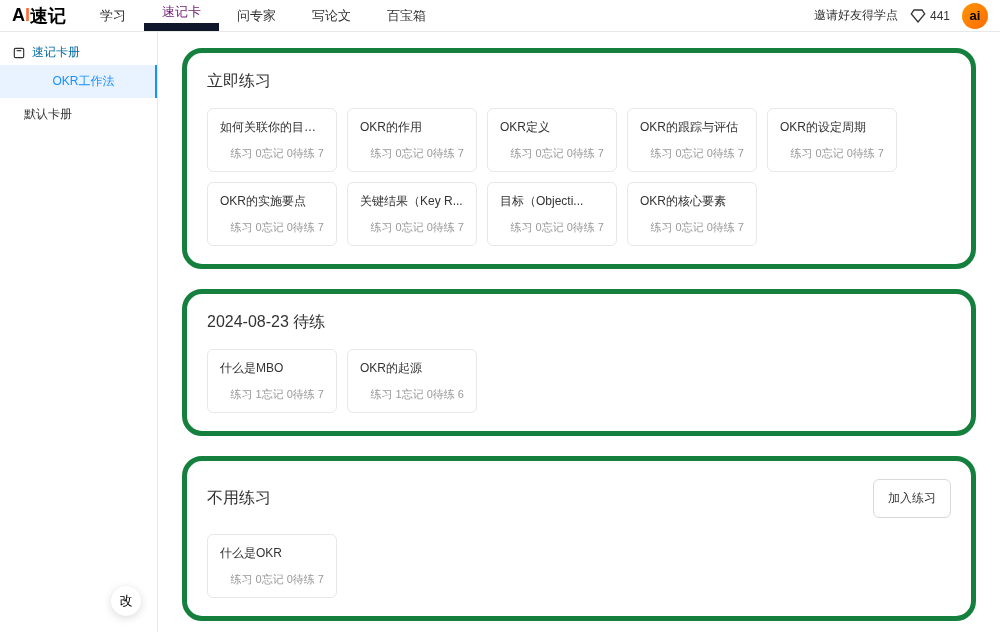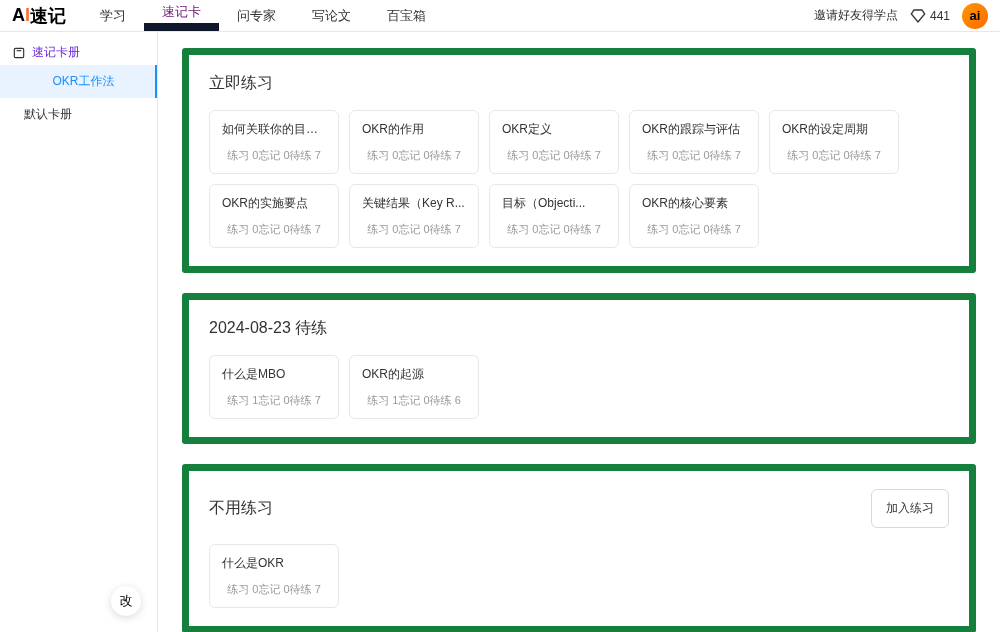--- a/index.html
+++ b/index.html
@@ -18,37 +18,37 @@
     .invite-link { font-size: 12px; color: #333; cursor: pointer; }
     .points { display: flex; align-items: center; gap: 4px; font-size: 12px; color: #333; }
     .points svg { width: 16px; height: 16px; }
     .avatar { width: 26px; height: 26px; border-radius: 50%; background: linear-gradient(135deg, #ff9500, #ff6b00); display: flex; align-items: center; justify-content: center; color: #000; font-weight: bold; font-size: 13px; }
     
     
     .layout { display: flex; height: calc(632px - 32px); }
     
     
     .sidebar { width: 158px; border-right: 1px solid #e8e8e8; padding-top: 8px; position: relative; }
-    .sidebar-header { display: flex; align-items: center; padding: 4px 12px; font-size: 12px; color: #6d28d9; gap: 6px; }
+    .sidebar-header { display: flex; align-items: center; padding: 4px 12px; font-size: 12px; color: #0369a1; gap: 6px; }
     .sidebar-header svg { width: 14px; height: 14px; }
     .sidebar-item { padding: 8px 12px 8px 24px; font-size: 12px; color: #333; cursor: pointer; }
     .sidebar-item.active { background: #e9f3ff; color: #1890ff; border-right: 2px solid #1890ff; text-align: center; }
     .float-btn { position: absolute; bottom: 16px; right: 16px; width: 30px; height: 30px; border-radius: 50%; background: #fff; box-shadow: 0 2px 8px rgba(0,0,0,0.15); display: flex; align-items: center; justify-content: center; font-size: 13px; cursor: pointer; }
     
     
     .main { flex: 1; padding: 16px 24px; overflow-y: auto; background: #fff; }
-    .panel { border: 7px solid #15803d; border-radius: 3px; padding: 18px 20px; margin-bottom: 20px; }
+    .panel { border: 5px solid #15803d; border-radius: 20px; padding: 18px 20px; margin-bottom: 20px; }
     .panel-header { display: flex; align-items: center; justify-content: space-between; margin-bottom: 16px; }
     .panel-title { font-size: 16px; font-weight: 500; color: #333; }
     .panel-btn { padding: 10px 14px; border: 1px solid #d9d9d9; border-radius: 6px; font-size: 12px; color: #333; cursor: pointer; background: #fff; }
     
     .cards { display: flex; flex-wrap: wrap; gap: 10px; }
     .card { width: 130px; border: 1px solid #e8e8e8; border-radius: 6px; padding: 10px 12px; cursor: pointer; }
     .card-title { font-size: 12px; color: #333; margin-bottom: 10px; white-space: nowrap; overflow: hidden; text-overflow: ellipsis; }
-    .card-stats { display: flex; justify-content: center; font-size: 11px; color: #999; }
+    .card-stats { display: flex; justify-content: flex-end; font-size: 11px; color: #999; }
   </style>
 </head>
 <body>
 
 <div class="header">
   <div class="logo">
     <span class="logo-a">A</span>
     <span class="logo-i">I</span>
     <span class="logo-text">速记</span>
   </div>

